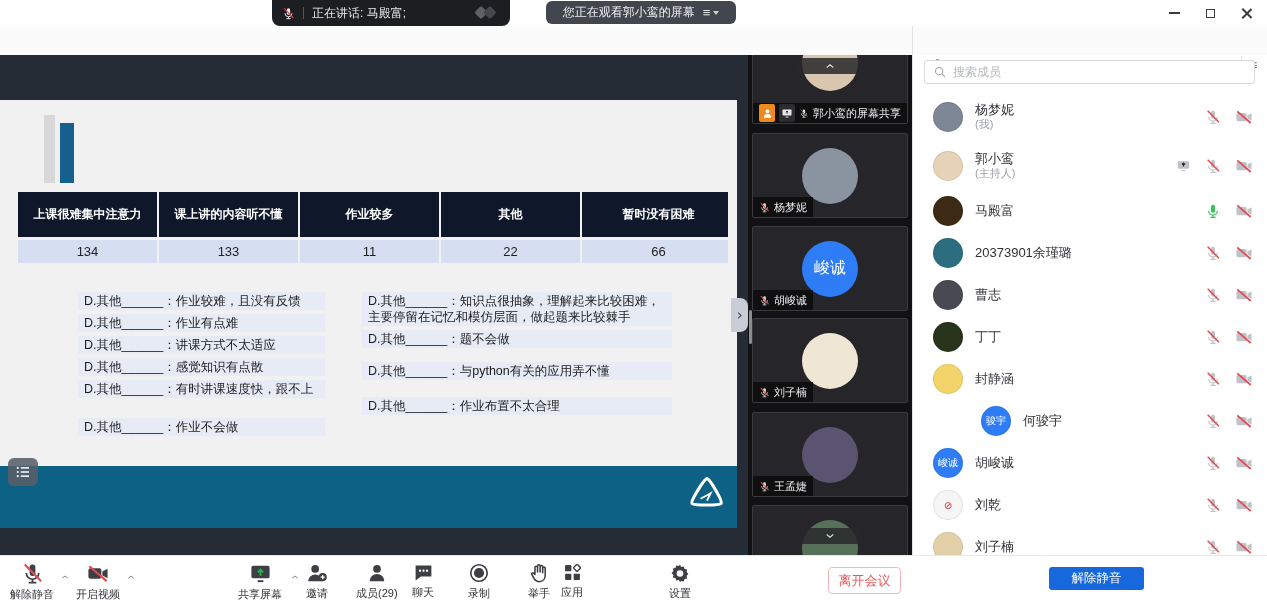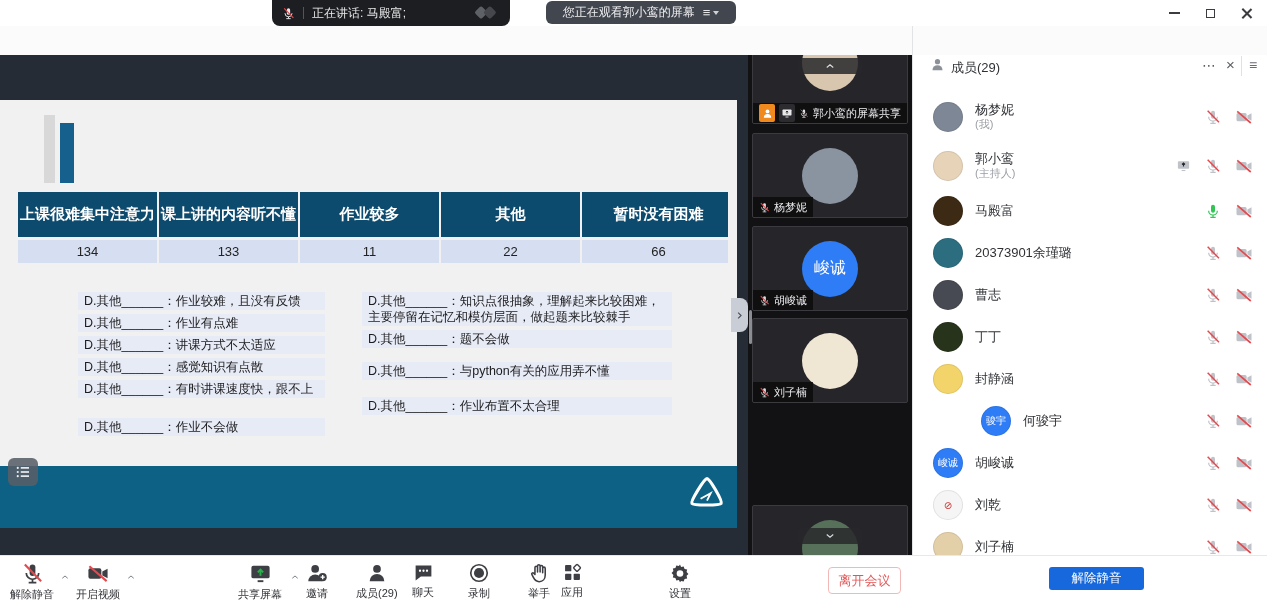--- a/index.html
+++ b/index.html
@@ -30,21 +30,21 @@
   .sb-ico { position:absolute; top:31px; color:#565b63; }
 
   
   .stage { position:absolute; left:0; top:55px; width:748px; height:500px; background:#262c36; }
   .slide { position:absolute; left:0; top:45px; width:737px; height:428px; background:#f1f1f2; overflow:hidden; }
   .t-graybar { position:absolute; left:44px; top:15px; width:11px; height:68px; background:#d8d8d8; }
   .t-bluebar { position:absolute; left:60px; top:23px; width:14px; height:60px; background:#15608c; }
   .s-title { position:absolute; left:86px; top:36px; font-size:25px; font-weight:bold; color:#11587f; letter-spacing:1px; }
   .s-table { position:absolute; left:18px; top:92px; width:710px; }
   .s-trow { display:flex; }
-  .s-th { flex:1; height:45px; background:#0c4a6e; color:#fff; font-weight:bold; font-size:15px; display:flex; align-items:center; justify-content:center; border-right:2px solid #f1f1f2; }
+  .s-th { flex:1; height:45px; background:#0f172a; color:#fff; font-weight:bold; font-size:12px; display:flex; align-items:center; justify-content:center; border-right:2px solid #f1f1f2; }
   .s-td { flex:1; height:23px; margin-top:3px; background:#d6dff1; color:#222; font-size:13px; display:flex; align-items:center; justify-content:center; border-right:2px solid #f1f1f2; }
   .s-th:last-child,.s-td:last-child { border-right:none;padding-left:7px; }
   .notes { position:absolute; font-size:12.5px; color:#1c1c1e; }
   .note { background:#e7ebf6; padding:1px 6px; margin-bottom:4px; line-height:16px; }
   .band { position:absolute; left:0; bottom:0; width:737px; height:62px; background:#0c6184; }
   .clogo { position:absolute; right:8px; top:8px; display:flex; align-items:flex-end; gap:17px; color:#fff;flex-direction:column; }
   .clogo .cn { font-size:19px; font-weight:bold; letter-spacing:3px; }
   .clogo .en { font-size:7.5px; letter-spacing:2.5px; color:#cfe3ec; margin-top:2px; }
   .outline-widget { position:absolute; left:8px; top:358px; width:30px; height:28px; background:rgba(88,94,104,.88); border-radius:6px; display:flex; align-items:center; justify-content:center; color:#eef0f3; }
   .expander { position:absolute; left:731px; top:243px; width:17px; height:34px; background:#c9cdd5; border-radius:0 8px 8px 0; display:flex; align-items:center; justify-content:center; color:#4a4e56; }
@@ -393,33 +393,50 @@
           <i></i>
         </span>
       <span class="tlabel">
         <svg class="ic" width="11" height="11" style="color:#dedee2">
             <use href="#sym-mic-slash"></use>
           </svg>
         <i style="font-style:normal">刘子楠</i>
       </span>
     </div>
 
+    <div class="thumb" style="top:357px;height:85px">
+      <span class="tavatar" style="background-color: rgb(90, 84, 112);">
+          <i></i>
+        </span>
+      <span class="tlabel">
+        <svg class="ic" width="11" height="11" style="color:#dedee2">
+            <use href="#sym-mic-slash"></use>
+          </svg>
+        <i style="font-style:normal">王孟婕</i>
+      </span>
+    </div>
 
     <div class="thumb" style="top:450px;height:85px">
       <span class="tavatar" style="background-color: rgb(86, 112, 90);"></span>
       <span class="chev-chip" style="top:22px">
         <svg class="ic" width="12" height="12">
             <use href="#sym-chev-down"></use>
           </svg>
       </span>
     </div>
     <span class="tscroll"></span>
   </div>
 
   <div class="panel-border"></div>
+  <div class="searchbox">
+    <svg class="ic" width="14" height="14" style="color:#9ba0a6">
+        <use href="#sym-search"></use>
+      </svg>
+    <input type="text" placeholder="搜索成员" style="">
+  </div>
 
   <div class="mlist">
 
     <div class="mrow" style="height:49px">
       <span class="mavatar" style="background-color: rgb(125, 135, 149);">
           <i style="font-style:normal"></i>
         </span>
       <span class="mtext">
           <div class="mname">杨梦妮</div>
           <div class="msub">(我)</div>

